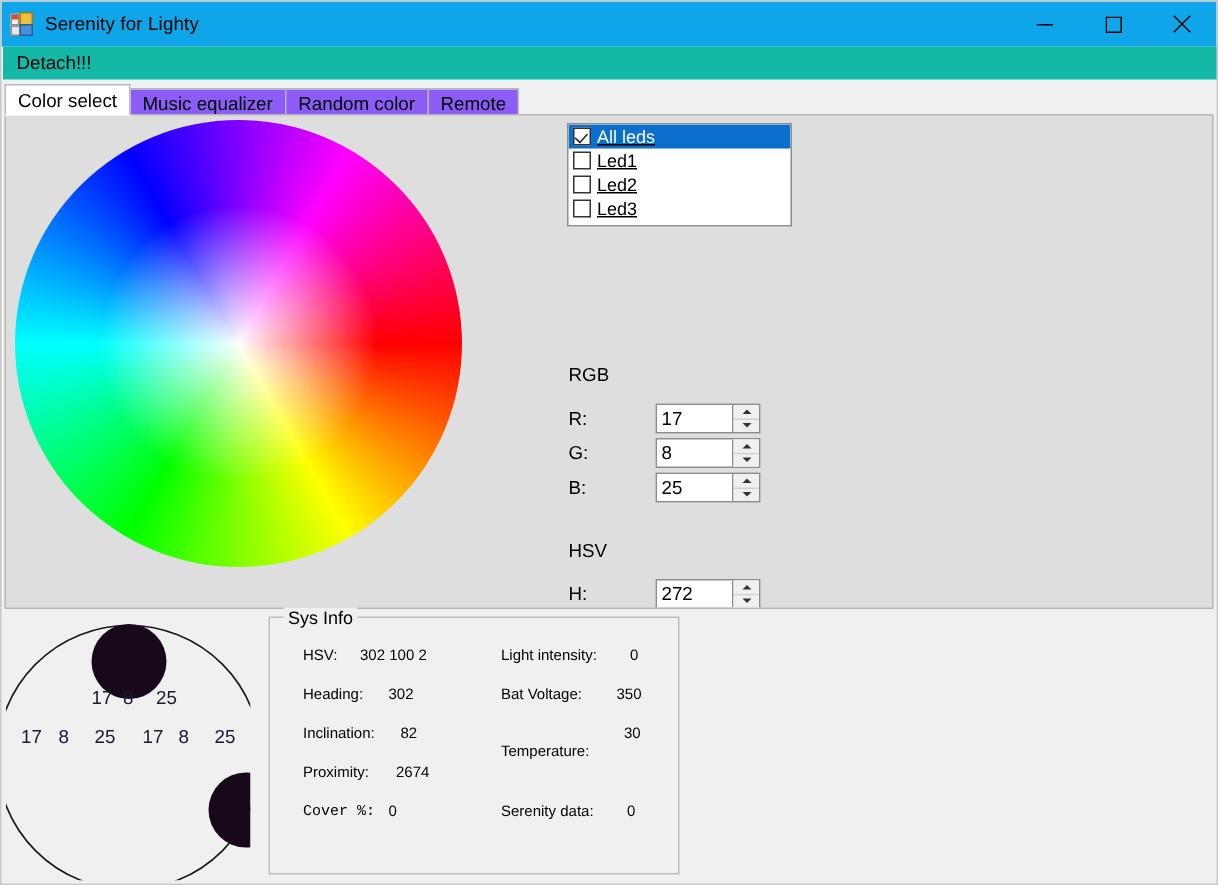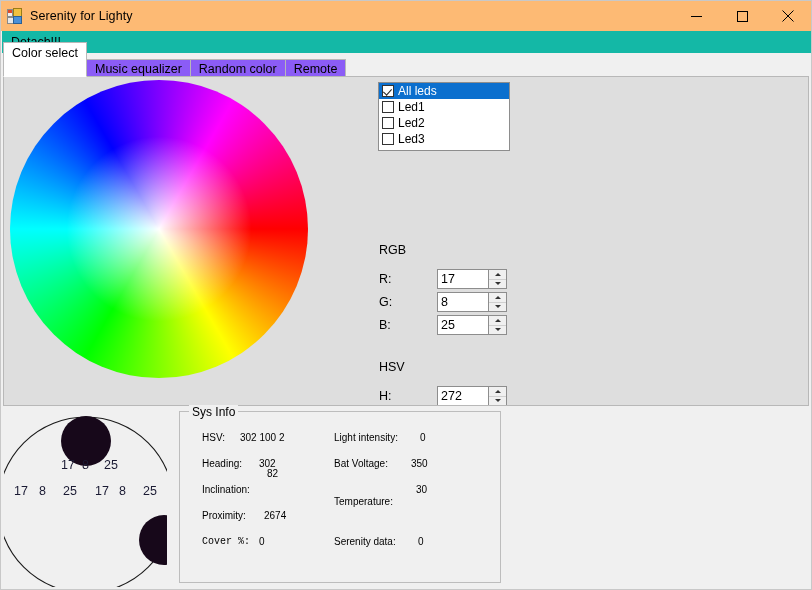--- a/index.html
+++ b/index.html
@@ -26,21 +26,21 @@
     border: 1px solid #c8c8c8;
     box-sizing: border-box;
     overflow: hidden;
   }
 
   
   #titlebar {
     position: absolute;
     left: 0; top: 0;
     width: 100%; height: 30px;
-    background: #fdba74;
+    background: #0ea5e9;
     box-sizing: border-box;
     display: flex;
     align-items: center;
   }
   #app-icon {
     width: 16px; height: 16px;
     margin-left: 6px; margin-right: 7px;
     position: relative;
     flex: 0 0 auto;
   }
@@ -110,21 +110,21 @@
     border: 1px solid #b8b8b8;
     border-bottom: none;
     box-sizing: border-box;
     white-space: nowrap;
     margin-right: -1px;
     position: relative;
     top: 1px;
   }
   .tab.active {
     background: #ffffff;
-    height: 35px;
+    height: 21px;
     line-height: 20px;
     top: 0px;
     border-bottom: 1px solid #ffffff;
     z-index: 3;
     text-align: center;
   }
 
   #tabpage {
     position: absolute;
     left: 2px; top: 75px;
@@ -161,25 +161,26 @@
         #8000ff 270deg,
         #ff00ff 300deg,
         #ff0080 330deg,
         #ff0000 360deg);
   }
 
   
   #led-list {
     position: absolute;
     left: 374px; top: 5px;
-    width: 132px; height: 69px;
+    width: 150px; height: 69px;
     background: #ffffff;
     border: 1px solid #8d8d8d;
     box-sizing: border-box;
     overflow: hidden;
+    text-decoration: underline;
   }
   .led-item {
     height: 16px;
     display: flex;
     align-items: center;
     padding-left: 3px;
     font-size: 12px;
     color: #000;
     box-sizing: border-box;
   }
@@ -279,21 +280,21 @@
     left: 3px; top: 408px;
     width: 163px; height: 178px;
     background: #f0f0f0;
     overflow: hidden;
   }
   #led-visual svg { display: block; }
 
   #sysinfo {
     position: absolute;
     left: 178px; top: 410px;
-    width: 322px; height: 172px;
+    width: 274px; height: 172px;
     border: 1px solid #bdbdbd;
     box-sizing: border-box;
   }
   #sysinfo-title {
     position: absolute;
     left: 9px; top: -7px;
     background: #f0f0f0;
     padding: 0 3px;
     font-size: 12px;
     color: #000;
@@ -464,21 +465,21 @@
   <div id="sysinfo">
     <span id="sysinfo-title">Sys Info</span>
 
     <span class="sys-row sys-lbl" style="left:22px; top:20px;">HSV:</span>
     <span class="sys-row sys-val" style="left:60px; top:20px;">302  100  2</span>
 
     <span class="sys-row sys-lbl" style="left:22px; top:46px;">Heading:</span>
     <span class="sys-row sys-val" style="left:79px; top:46px;">302</span>
 
     <span class="sys-row sys-lbl" style="left:22px; top:72px;">Inclination:</span>
-    <span class="sys-row sys-val" style="left:87px; top:56px;">82</span>
+    <span class="sys-row sys-val" style="left:87px; top:72px;">82</span>
 
     <span class="sys-row sys-lbl" style="left:22px; top:98px;">Proximity:</span>
     <span class="sys-row sys-val" style="left:84px; top:98px;">2674</span>
 
     <span class="sys-row sys-lbl" style="left:22px; top:124px;font-family:Liberation Mono, monospace;">Cover %:</span>
     <span class="sys-row sys-val" style="left:79px; top:124px;">0</span>
 
     <span class="sys-row sys-lbl" style="left:154px; top:20px;">Light intensity:</span>
     <span class="sys-row sys-val" style="left:240px; top:20px;">0</span>
 

